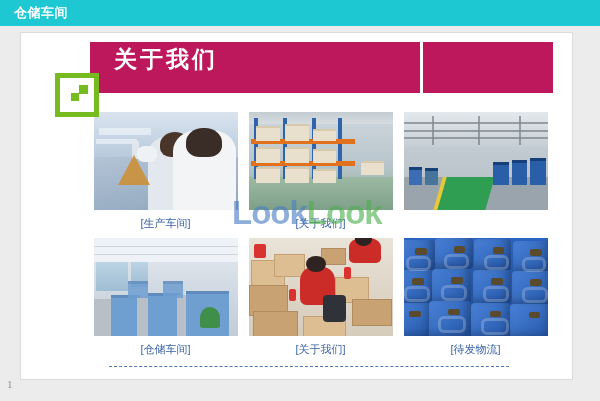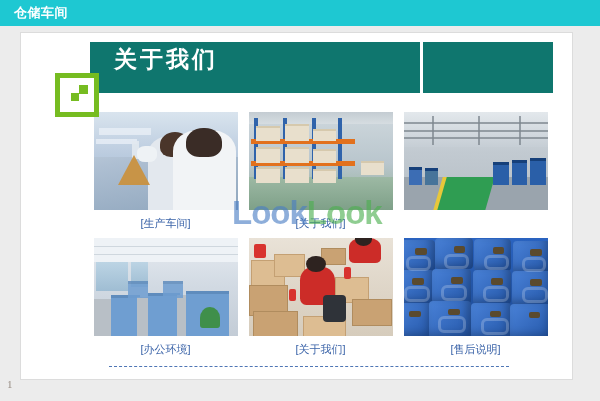--- a/index.html
+++ b/index.html
@@ -66,21 +66,21 @@
     font-family: "Liberation Serif", serif;
   }
 
   
   .banner {
     position: absolute;
     left: 69px;
     top: 9px;
     width: 463px;
     height: 51px;
-    background: #0f766e;
+    background: #be185d;
     box-sizing: border-box;
   }
   .banner-split {
     position: absolute;
     left: 330px;
     top: 0;
     width: 3px;
     height: 51px;
     background: #ffffff;
   }
@@ -389,21 +389,21 @@
             <div class="of-cube" style="left:12%; top:58%; width:20%; height:42%;"></div>
             <div class="of-cube-g" style="left:30%; top:60%; width:10%; height:40%;"></div>
             <div class="of-cube" style="left:38%; top:56%; width:22%; height:44%;"></div>
             <div class="of-cube-g" style="left:58%; top:58%; width:8%;  height:42%;"></div>
             <div class="of-cube" style="left:64%; top:54%; width:30%; height:46%;"></div>
             <div class="of-cube" style="left:24%; top:44%; width:14%; height:14%; opacity:.85;"></div>
             <div class="of-cube" style="left:48%; top:44%; width:14%; height:14%; opacity:.85;"></div>
             <div class="of-plant"></div>
           </div>
         </div>
-        <div class="caption">[办公环境]</div>
+        <div class="caption">[仓储车间]</div>
       </div>
 
       <div class="cell">
         <div class="photo">
           <div class="scene pk">
             <div class="pk-box-lt" style="left:2%;  top:22%; width:22%; height:26%;"></div>
             <div class="pk-box" style="left:0;   top:48%; width:26%; height:30%;"></div>
             <div class="pk-box-lt" style="left:18%; top:16%; width:20%; height:22%;"></div>
             <div class="pk-box" style="left:3%;  top:74%; width:30%; height:26%;"></div>
             <div class="pk-box-lt" style="left:60%; top:40%; width:22%; height:24%;"></div>
@@ -455,21 +455,21 @@
             <div class="dr-grip" style="left:56%; top:17%; width:13%; height:10%;"></div>
             <div class="dr-grip" style="left:82%; top:19%; width:13%; height:10%;"></div>
             <div class="dr-grip" style="left:0;   top:49%; width:14%; height:10%;"></div>
             <div class="dr-grip" style="left:26%; top:48%; width:14%; height:10%;"></div>
             <div class="dr-grip" style="left:55%; top:49%; width:14%; height:10%;"></div>
             <div class="dr-grip" style="left:82%; top:50%; width:14%; height:10%;"></div>
             <div class="dr-grip" style="left:24%; top:80%; width:15%; height:11%;"></div>
             <div class="dr-grip" style="left:54%; top:82%; width:15%; height:11%;"></div>
           </div>
         </div>
-        <div class="caption">[售后说明]</div>
+        <div class="caption">[待发物流]</div>
       </div>
 
     </div>
   </div>
 
   <div class="divider"></div>
 
 </div>
 
 <div class="watermark">

